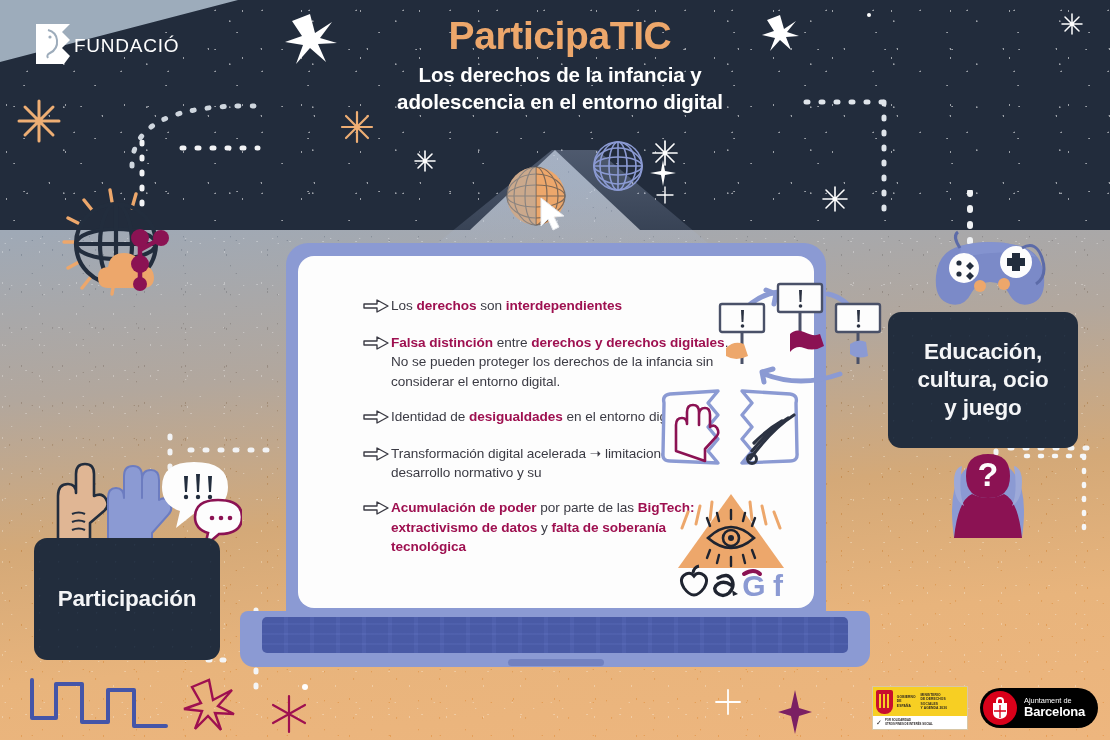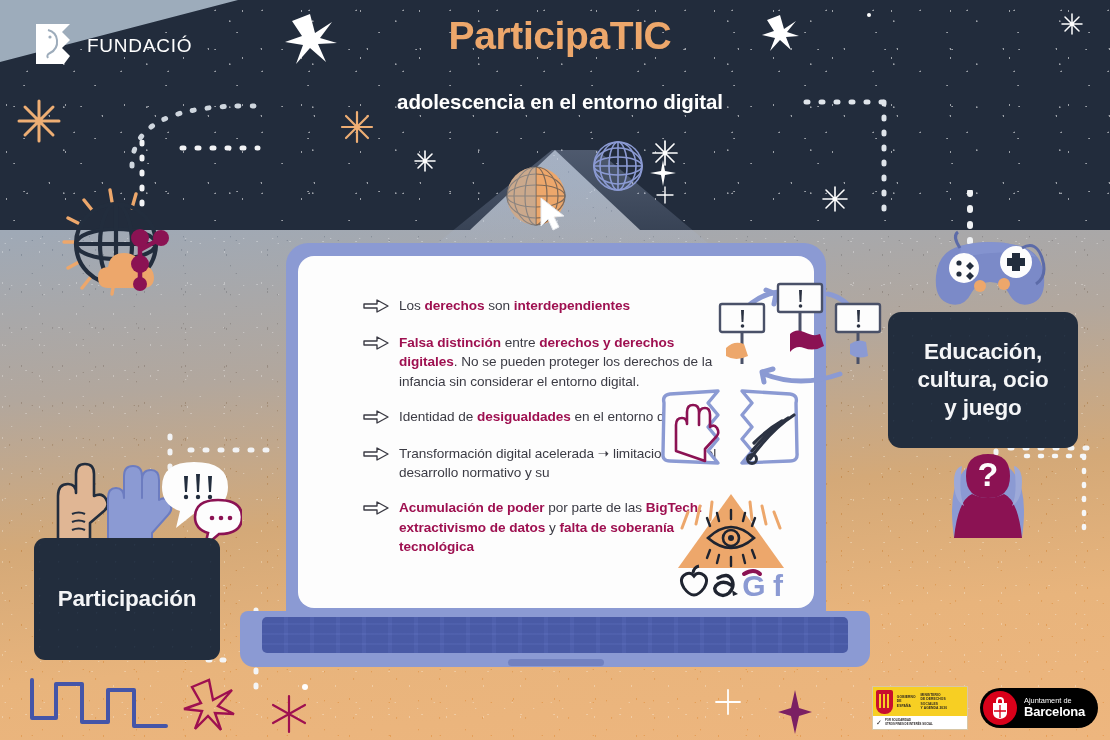--- a/index.html
+++ b/index.html
@@ -73,21 +73,21 @@
   .star { position:absolute; }
   .st-w { color:#fff; } .st-o { color:#eeae74; }
   .star svg { display:block; }
 
   
   .dots { position:absolute; }
 
   
   .logo {
     position:absolute; left:34px; top:22px;
-    display:flex; align-items:center; gap:13px;
+    display:flex; align-items:center; gap:0;
   }
   .logo-mark { width:40px; height:48px; }
   .logo-text {
     color:#fff; line-height:1.13; letter-spacing:.04em;
     font-size:19px; font-weight:400;
   }
   .logo-text .l1 { display:block; }
   .logo-text .l2 { display:block; }
 
   .title-wrap {
@@ -113,21 +113,21 @@
   .box::after {
     content:""; position:absolute; inset:0; border-radius:13px; pointer-events:none;
     opacity:.16; mix-blend-mode:overlay;
     background-image:radial-gradient(circle at 30% 40%, #fff 0 .6px, transparent .9px);
     background-size:19px 17px;
   }
   #box-dimensions { left:880px; top:78px;  width:196px; height:120px; }
   #box-educacion  { left:888px; top:312px; width:190px; height:136px; }
   #box-identidad  { left:888px; top:538px; width:190px; height:122px; }
   #box-entorno    { left:34px;  top:312px; width:186px; height:118px; }
-  #box-participacion { left:34px; top:538px; width:186px; height:122px;border-radius:11px; }
+  #box-participacion { left:34px; top:538px; width:186px; height:122px; }
 
   
   .laptop { position:absolute; left:240px; top:243px; width:630px; height:430px; }
   .lap-lid {
     position:absolute; left:46px; top:0; width:540px; height:375px;
     background:#8b9ad3; border-radius:22px 22px 6px 6px;
   }
   .lap-screen {
     position:absolute; left:58px; top:13px; width:516px; height:352px;
     background:#fdfdfd; border-radius:16px;
@@ -142,21 +142,21 @@
                repeating-linear-gradient(0deg,#7e8ec9 0 8px,#8b9ad3 8px 10px);
     background-blend-mode:multiply; border-radius:5px; opacity:.85;
   }
   .lap-pad {
     position:absolute; left:268px; top:416px; width:96px; height:7px;
     background:#7181c0; border-radius:4px;
   }
 
   
   .bullets { position:absolute; left:65px; top:40px; width:370px; }
-  .bullet { display:flex; gap:8px; margin-bottom:16px; }
+  .bullet { display:flex; margin-bottom:16px; }
   .arrow-ico { flex:0 0 28px; padding-top:3px; }
   .bullet-text {
     font-size:13.6px; line-height:1.42; color:#3b3b44; letter-spacing:-.05px;
   }
   .hi { color:#9e1050; font-weight:bold; }
 
   
   .ill { position:absolute; }
 
   
@@ -386,21 +386,21 @@
       </svg>
     </div>
     <div class="logo-text">
       <span class="l1">FUNDACIÓ</span>
     </div>
   </div>
 
   <div class="title-wrap">
     <div class="main-title">ParticipaTIC</div>
     <div class="subtitle">
-      <br>
+      <span>Los derechos de la infancia y</span><br>
       <span>adolescencia en el entorno digital</span>
     </div>
   </div>
 
   <div class="ill" style="left:505px;top:165px;">
     <svg width="62" height="62" viewBox="0 0 62 62">
       <circle cx="31" cy="31" r="29" fill="#eda76b"></circle>
       <g stroke="#5a5450" stroke-width="1.2" fill="none" opacity=".75">
         <ellipse cx="31" cy="31" rx="29" ry="11"></ellipse>
           <ellipse cx="31" cy="31" rx="29" ry="22"></ellipse>

